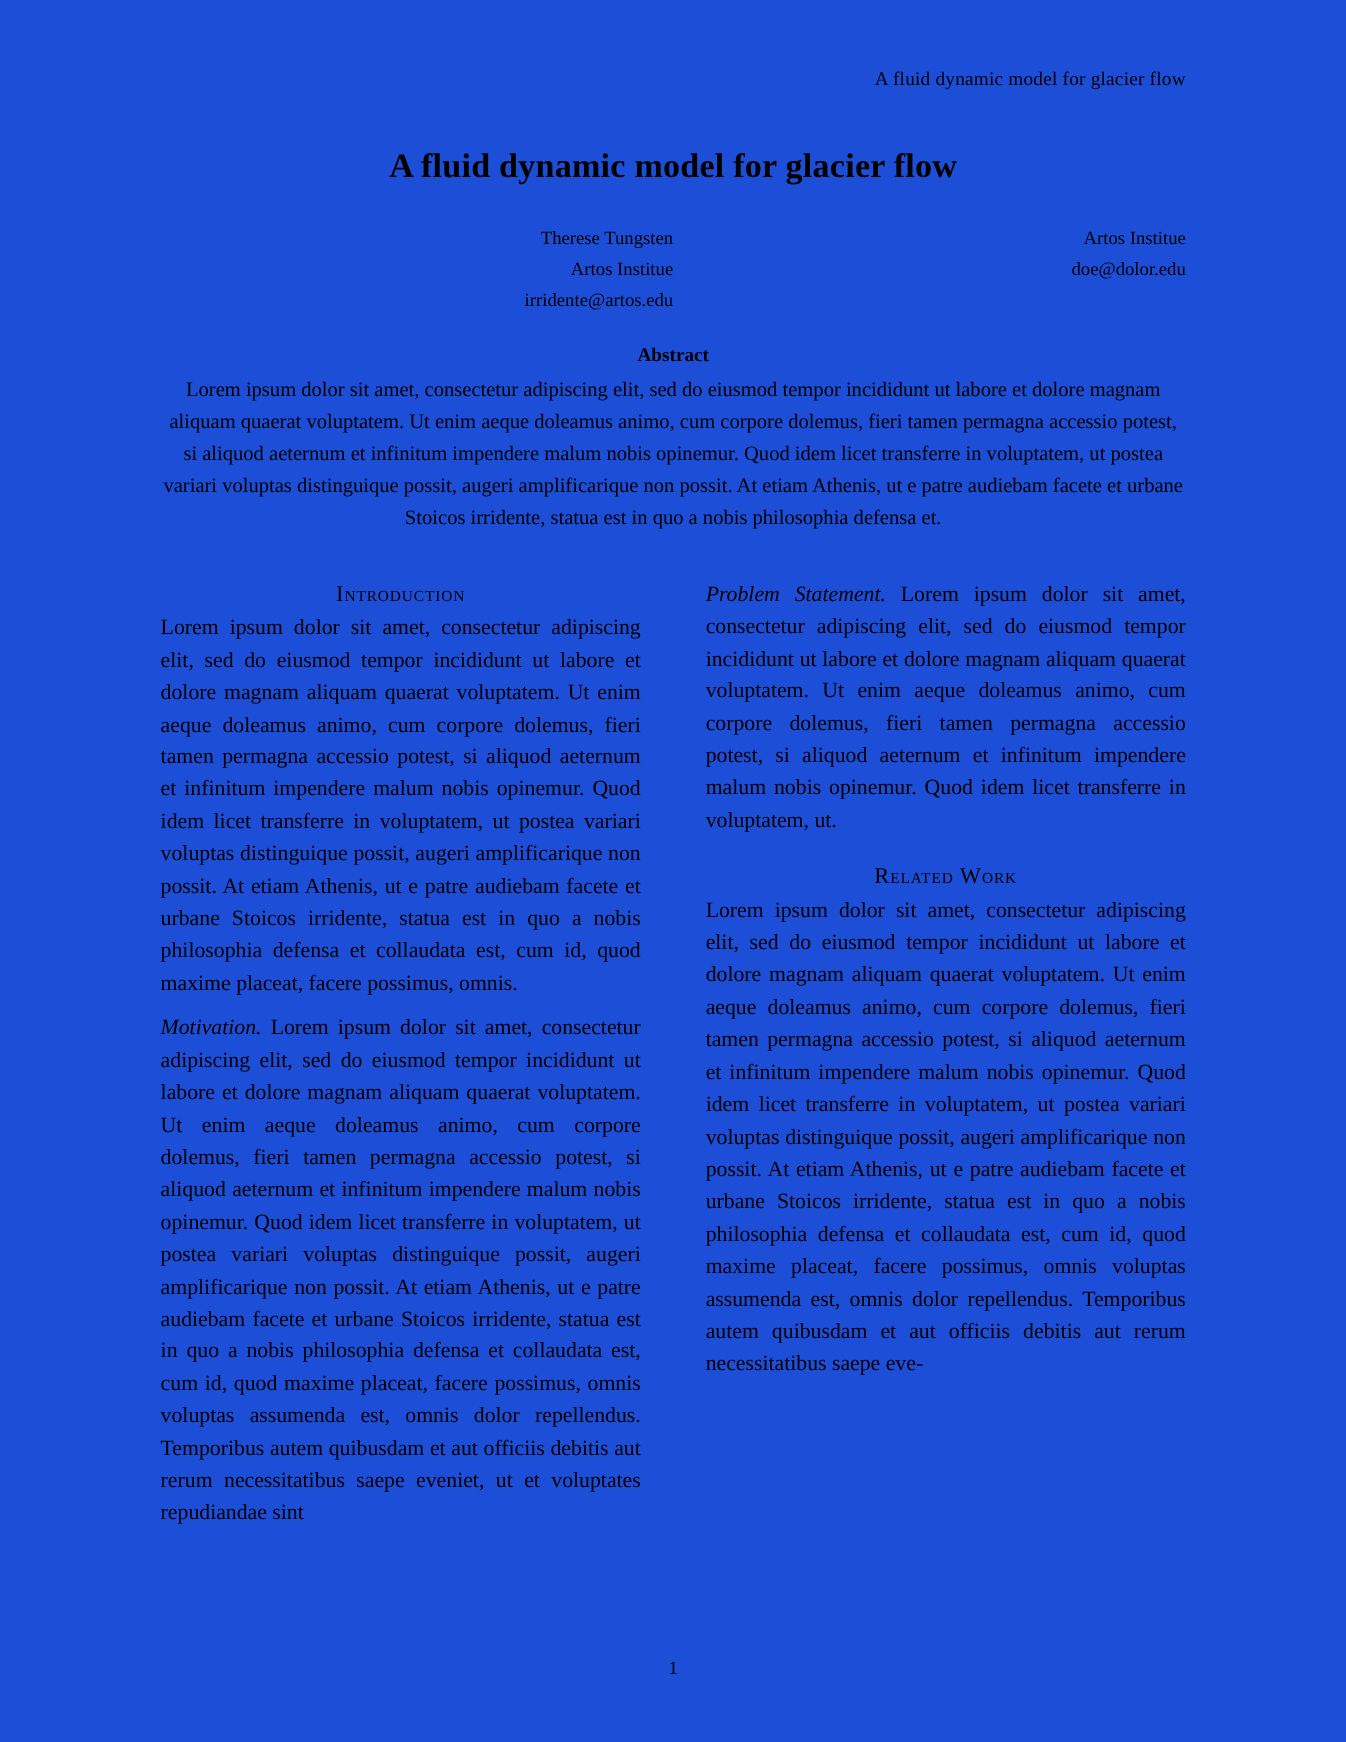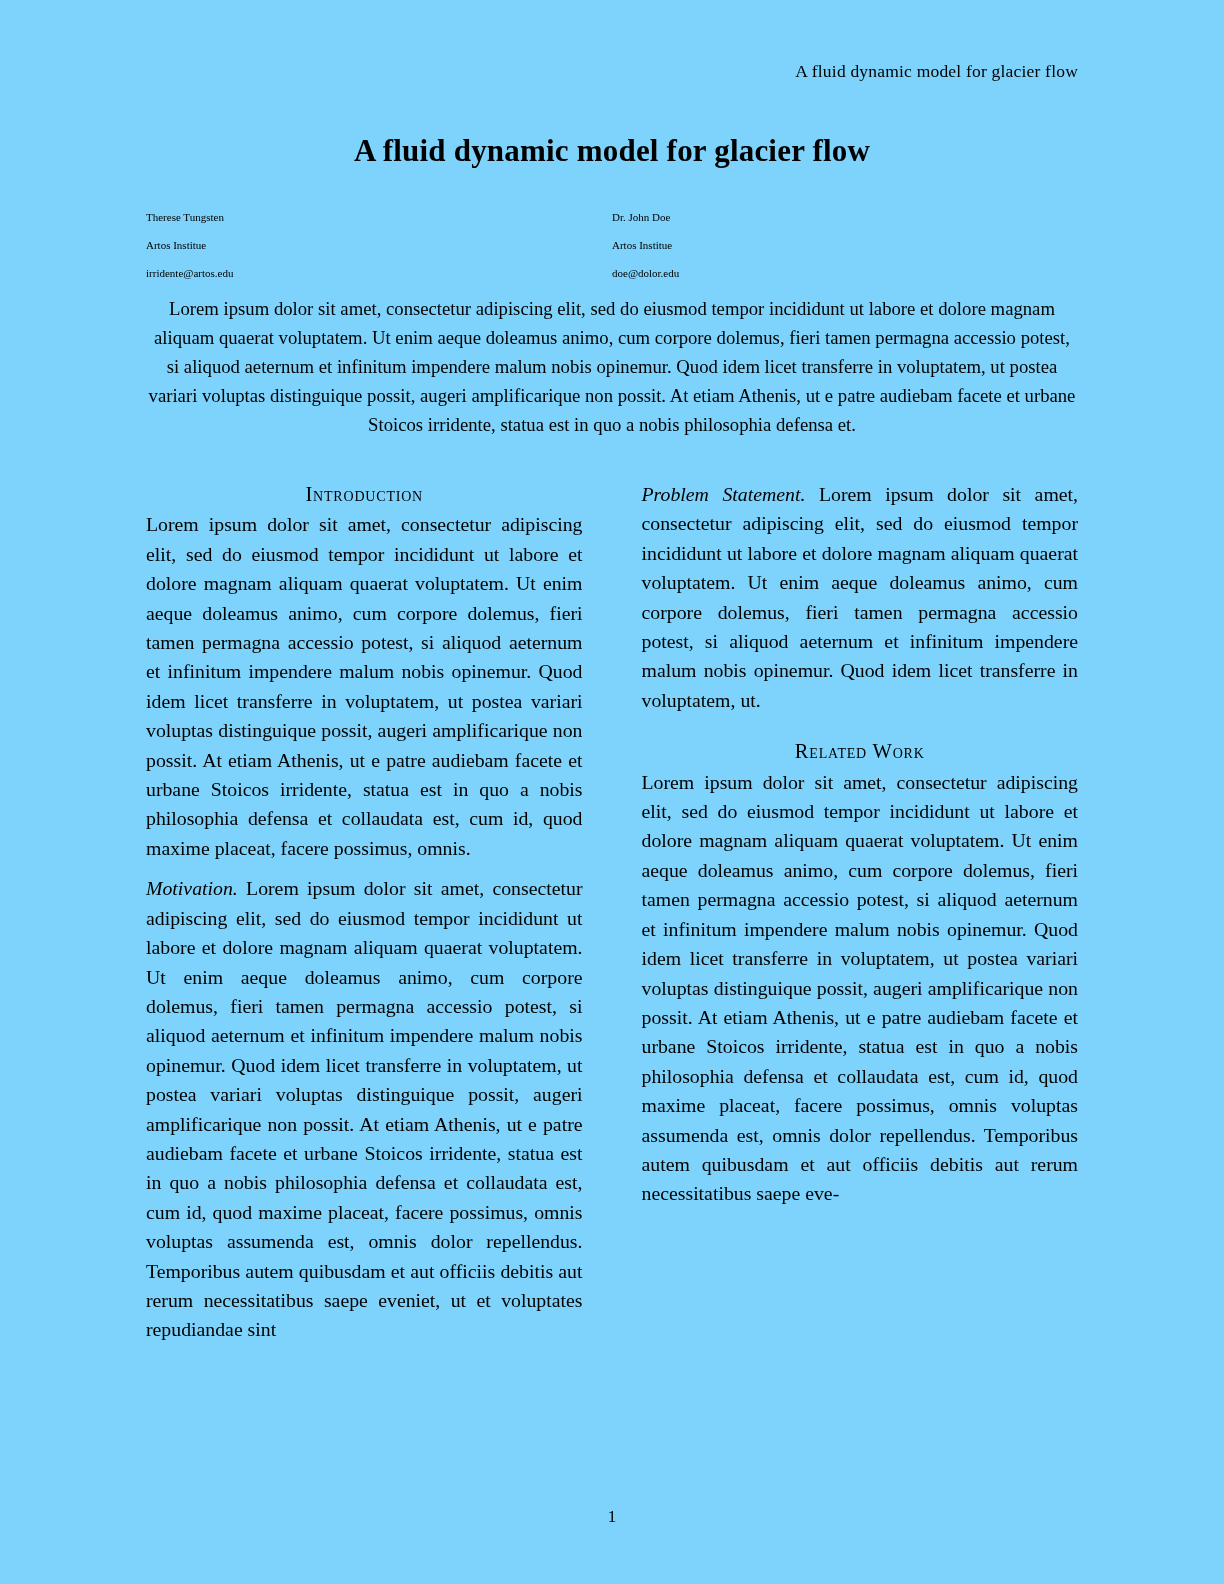--- a/index.html
+++ b/index.html
@@ -7,21 +7,21 @@
   body {
     width: 1224px; height: 1584px;
     font-family: "Liberation Serif", serif;
     color: #000000;
     position: relative;
     overflow: hidden;
   }
   .sheet {
     position: relative;
     width: 1224px; height: 1584px;
-    background: #7dd3fc;
+    background: #1d4ed8;
     overflow: hidden;
   }
   .running-head {
     position: absolute;
     top: 61px; right: 146px;
     font-size: 17.5px;
     letter-spacing: 0.2px;
   }
   .content {
     padding: 0 146px;
@@ -32,22 +32,22 @@
     font-size: 31px;
     font-weight: bold;
     letter-spacing: 0.2px;
   }
   .authors {
     display: flex;
     margin-top: 34px;
   }
   .author {
     width: 50%;
-    text-align: left;
-    font-size: 11px;
+    text-align: right;
+    font-size: 17px;
     line-height: 28px;
   }
   .abstract-heading {
     margin-top: 25px;
     text-align: center;
     font-weight: bold;
     font-size: 17.5px;
   }
   .abstract-text {
     margin: 7px auto 0 auto;
@@ -102,26 +102,26 @@
 
     <h1 class="paper-title">A fluid dynamic model for glacier flow</h1>
 
     <div class="authors">
       <div class="author">
         <div>Therese Tungsten</div>
         <div>Artos Institue</div>
         <div>irridente@artos.edu</div>
       </div>
       <div class="author">
-        <div>Dr. John Doe</div>
         <div>Artos Institue</div>
         <div>doe@dolor.edu</div>
       </div>
     </div>
 
+    <div class="abstract-heading">Abstract</div>
 
     <div class="abstract-text">Lorem ipsum dolor sit amet, consectetur adipiscing elit, sed do eiusmod tempor incididunt ut labore et dolore magnam aliquam quaerat voluptatem. Ut enim aeque doleamus animo, cum corpore dolemus, fieri tamen permagna accessio potest, si aliquod aeternum et infinitum impendere malum nobis opinemur. Quod idem licet transferre in voluptatem, ut postea variari voluptas distinguique possit, augeri amplificarique non possit. At etiam Athenis, ut e patre audiebam facete et urbane Stoicos irridente, statua est in quo a nobis philosophia defensa et.</div>
 
     <div class="body-columns">
 
       <div class="col">
         <h2 class="section-heading">Introduction</h2>
         <p class="para">Lorem ipsum dolor sit amet, consectetur adipiscing elit, sed do eiusmod tempor incididunt ut labore et dolore magnam aliquam quaerat voluptatem. Ut enim aeque doleamus animo, cum corpore dolemus, fieri tamen permagna accessio potest, si aliquod aeternum et infinitum impendere malum nobis opinemur. Quod idem licet transferre in voluptatem, ut postea variari voluptas distinguique possit, augeri amplificarique non possit. At etiam Athenis, ut e patre audiebam facete et urbane Stoicos irridente, statua est in quo a nobis philosophia defensa et collaudata est, cum id, quod maxime placeat, facere possimus, omnis.</p>
         <p class="para"><span class="lead">Motivation.</span> <span>Lorem ipsum dolor sit amet, consectetur adipiscing elit, sed do eiusmod tempor incididunt ut labore et dolore magnam aliquam quaerat voluptatem. Ut enim aeque doleamus animo, cum corpore dolemus, fieri tamen permagna accessio potest, si aliquod aeternum et infinitum impendere malum nobis opinemur. Quod idem licet transferre in voluptatem, ut postea variari voluptas distinguique possit, augeri amplificarique non possit. At etiam Athenis, ut e patre audiebam facete et urbane Stoicos irridente, statua est in quo a nobis philosophia defensa et collaudata est, cum id, quod maxime placeat, facere possimus, omnis voluptas assumenda est, omnis dolor repellendus. Temporibus autem quibusdam et aut officiis debitis aut rerum necessitatibus saepe eveniet, ut et voluptates repudiandae sint</span></p>
       </div>

